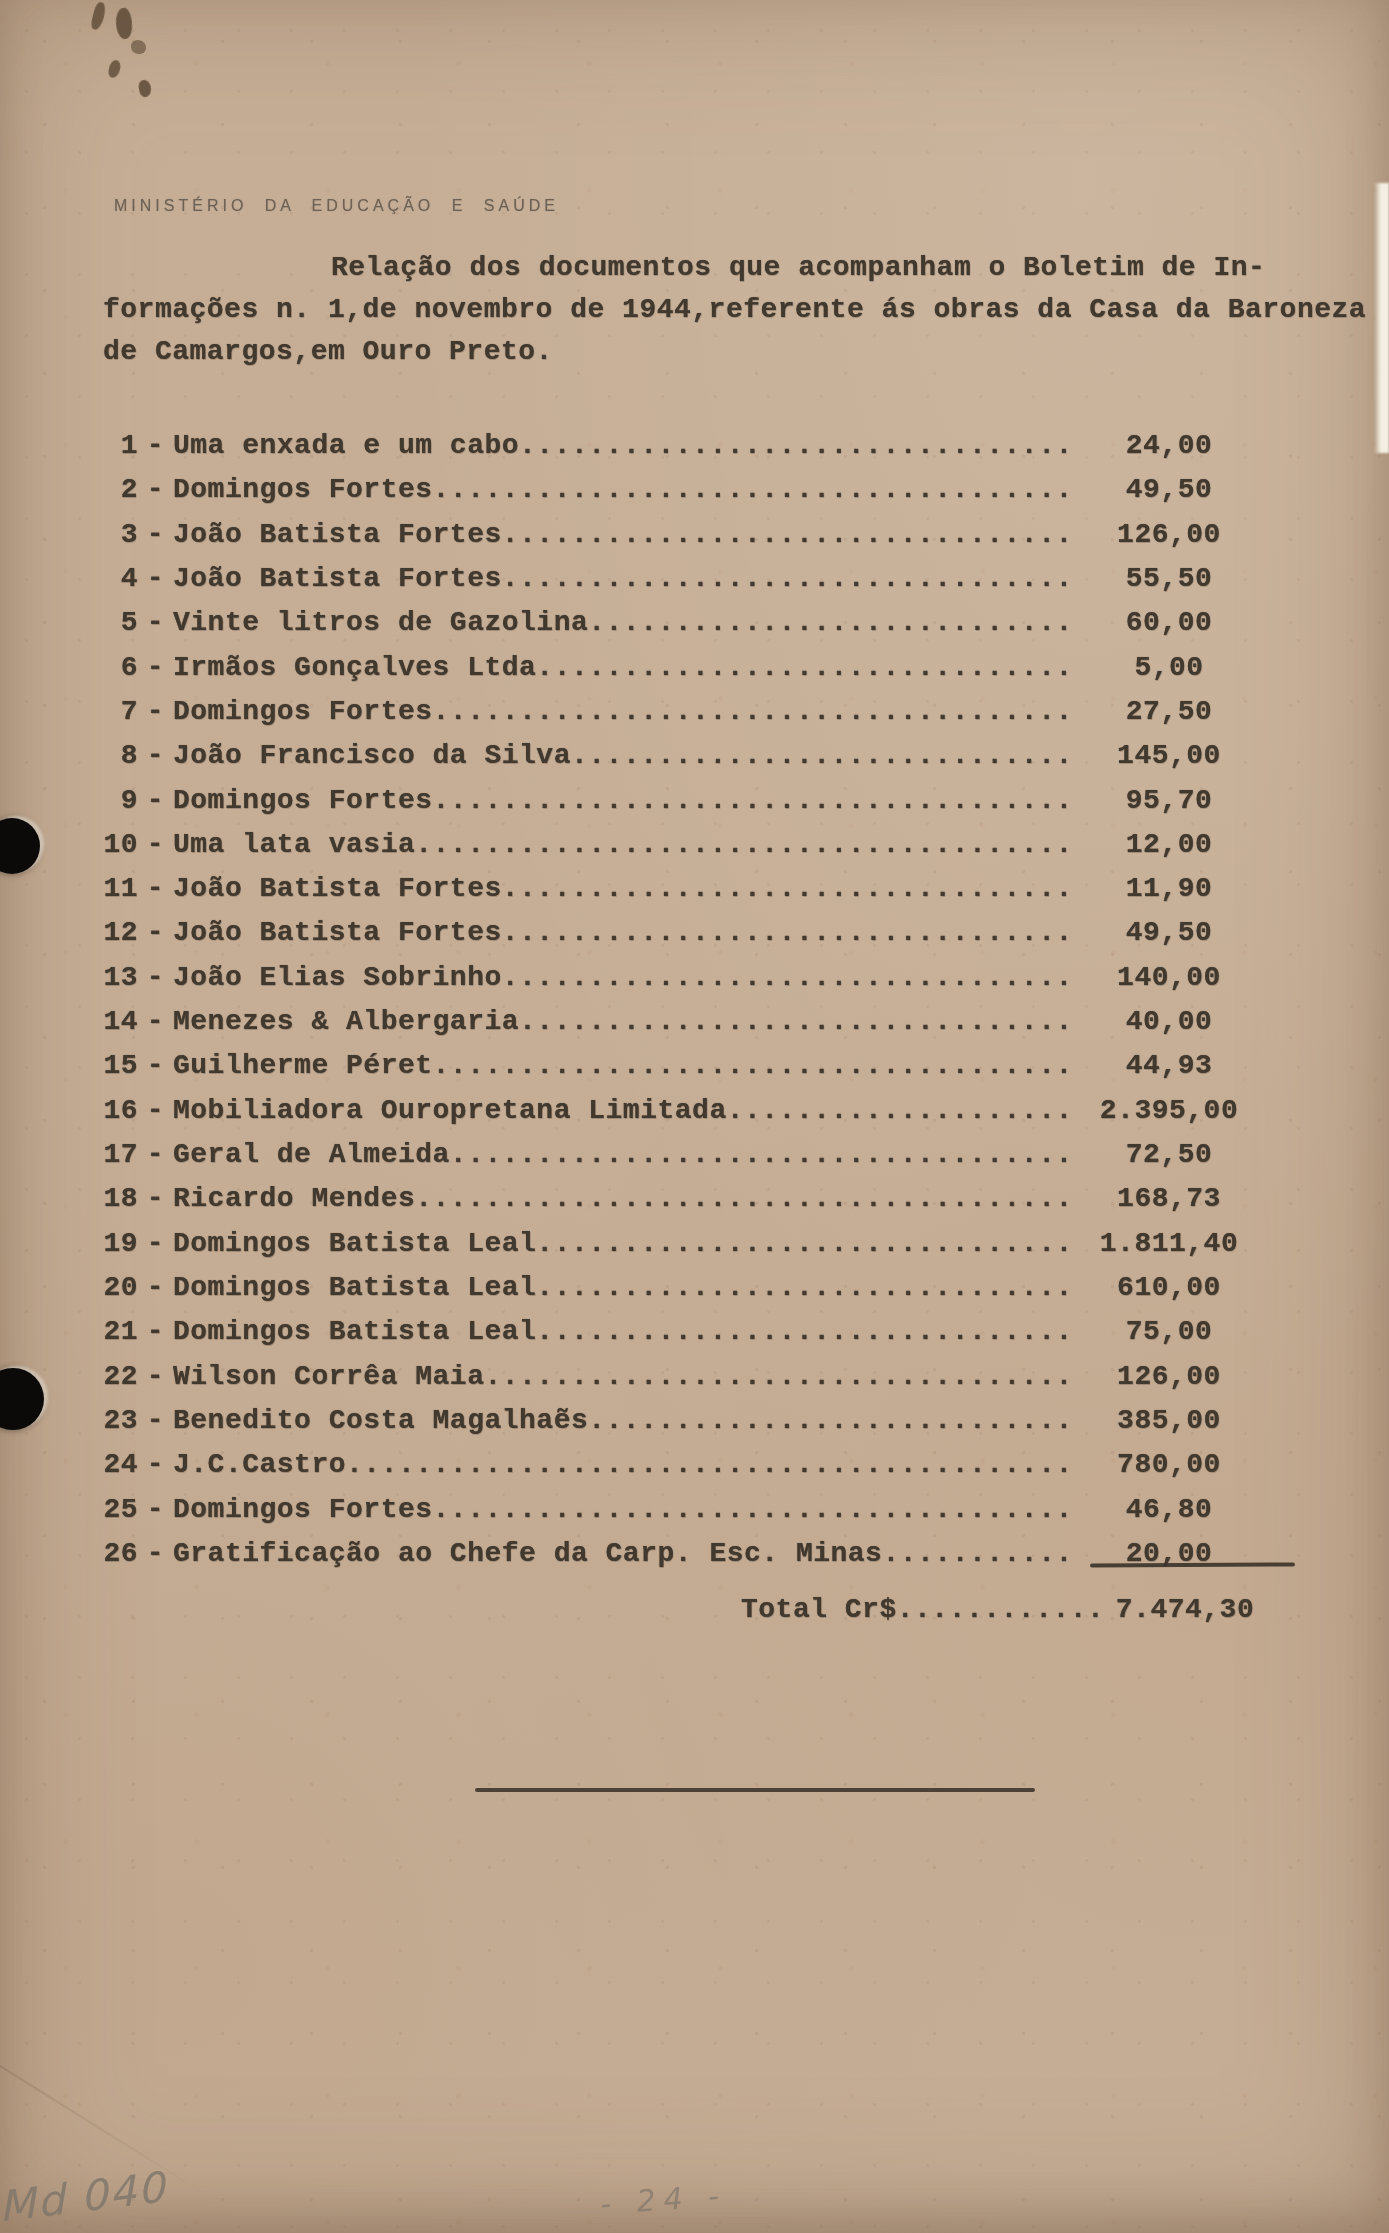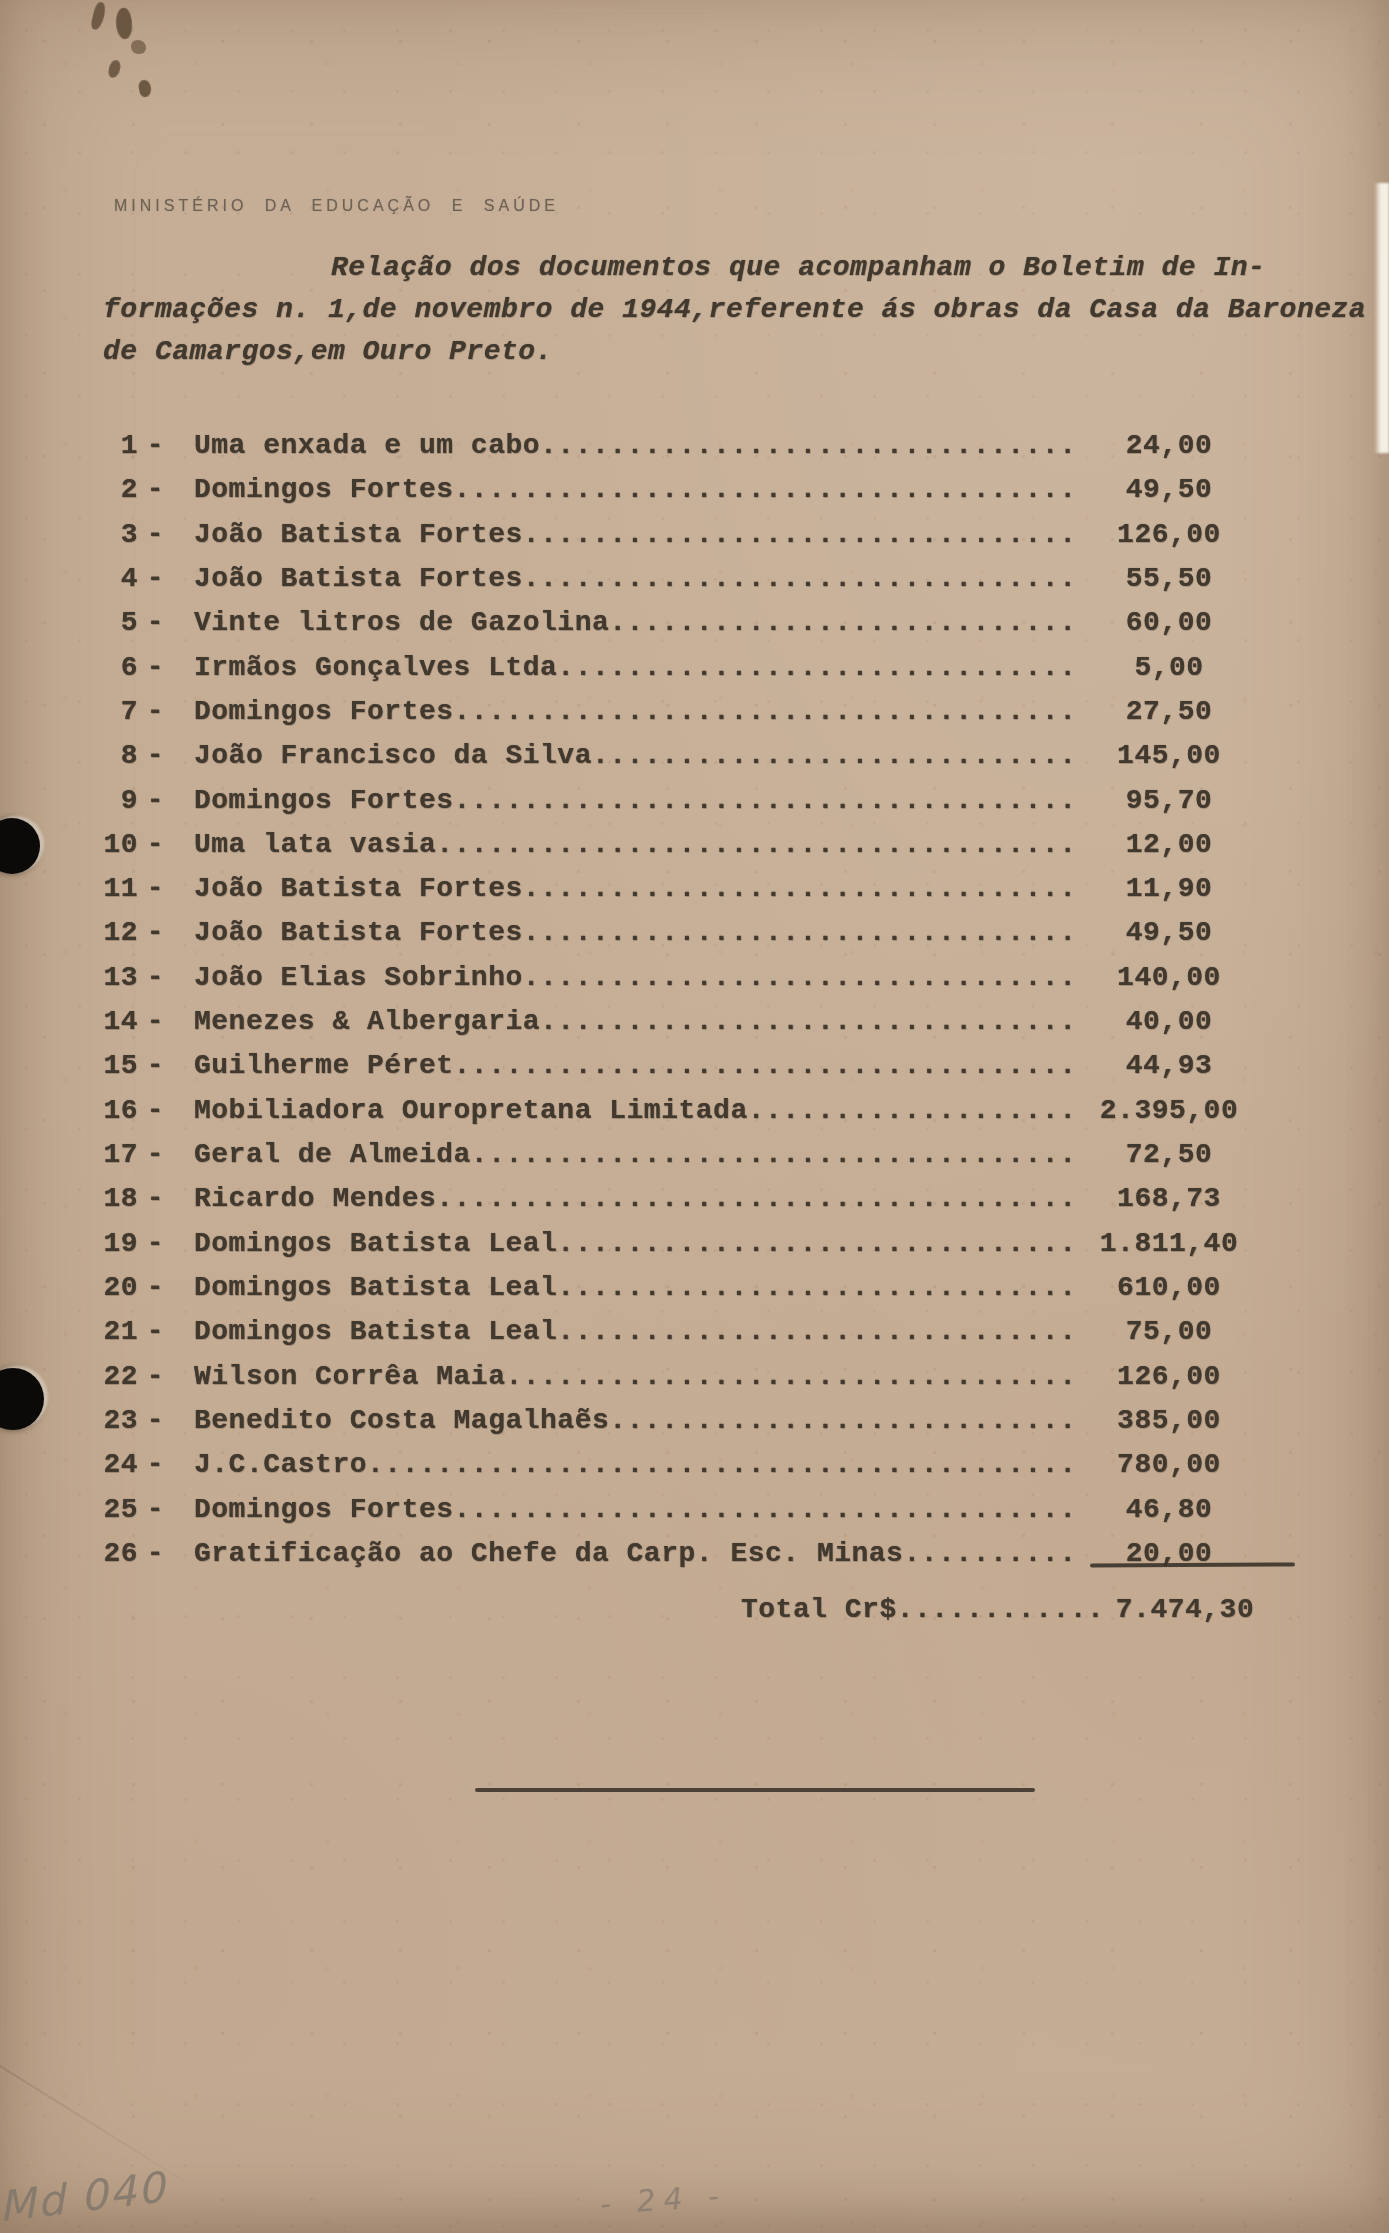--- a/index.html
+++ b/index.html
@@ -29,27 +29,27 @@
     text-shadow:0 0 1px rgba(62,50,40,0.65), 0.6px 0.6px 0 rgba(62,50,40,0.22);
   }
   .letterhead{
     position:absolute;left:114px;top:197px;
     font-family:"Liberation Sans","DejaVu Sans",sans-serif;
     font-size:16px;letter-spacing:4px;word-spacing:9px;
     color:#6e6255;text-shadow:0 0 1px rgba(110,98,85,0.5);
     white-space:nowrap;
   }
   .intro{position:absolute;left:103px;top:247px;width:1286px;}
-  .intro-line{height:42px;line-height:42px;white-space:nowrap;font-style:italic;}
+  .intro-line{height:42px;line-height:42px;white-space:nowrap;}
   .intro-line.first{padding-left:228px;}
   .items{position:absolute;left:103px;top:424px;width:1160px;}
   .row{display:flex;height:44.32px;line-height:44.32px;}
   .row .num{width:35px;text-align:right;flex:none;}
   .row .dash{width:35px;text-align:center;flex:none;}
-  .row .name{white-space:nowrap;flex:none;margin-left:21px;}
+  .row .name{white-space:nowrap;flex:none;}
   .row .leader{flex:1;min-width:0;overflow:hidden;white-space:nowrap;color:rgba(64,54,44,0.92);}
   .row .value{width:188px;text-align:center;flex:none;}
   .total-underline{
     position:absolute;left:1090px;top:1563px;width:205px;height:4px;
     background:#3b332a;opacity:0.9;border-radius:2px;transform:rotate(-0.3deg);
   }
   .total-row{position:absolute;left:16px;top:1588px;width:1389px;height:44px;line-height:44px;}
   .total-label{position:absolute;left:725px;white-space:nowrap;}
   .total-value{position:absolute;left:1075px;width:188px;text-align:center;}
   .date-line{position:absolute;left:475px;top:1690px;height:44px;line-height:44px;white-space:nowrap;}

